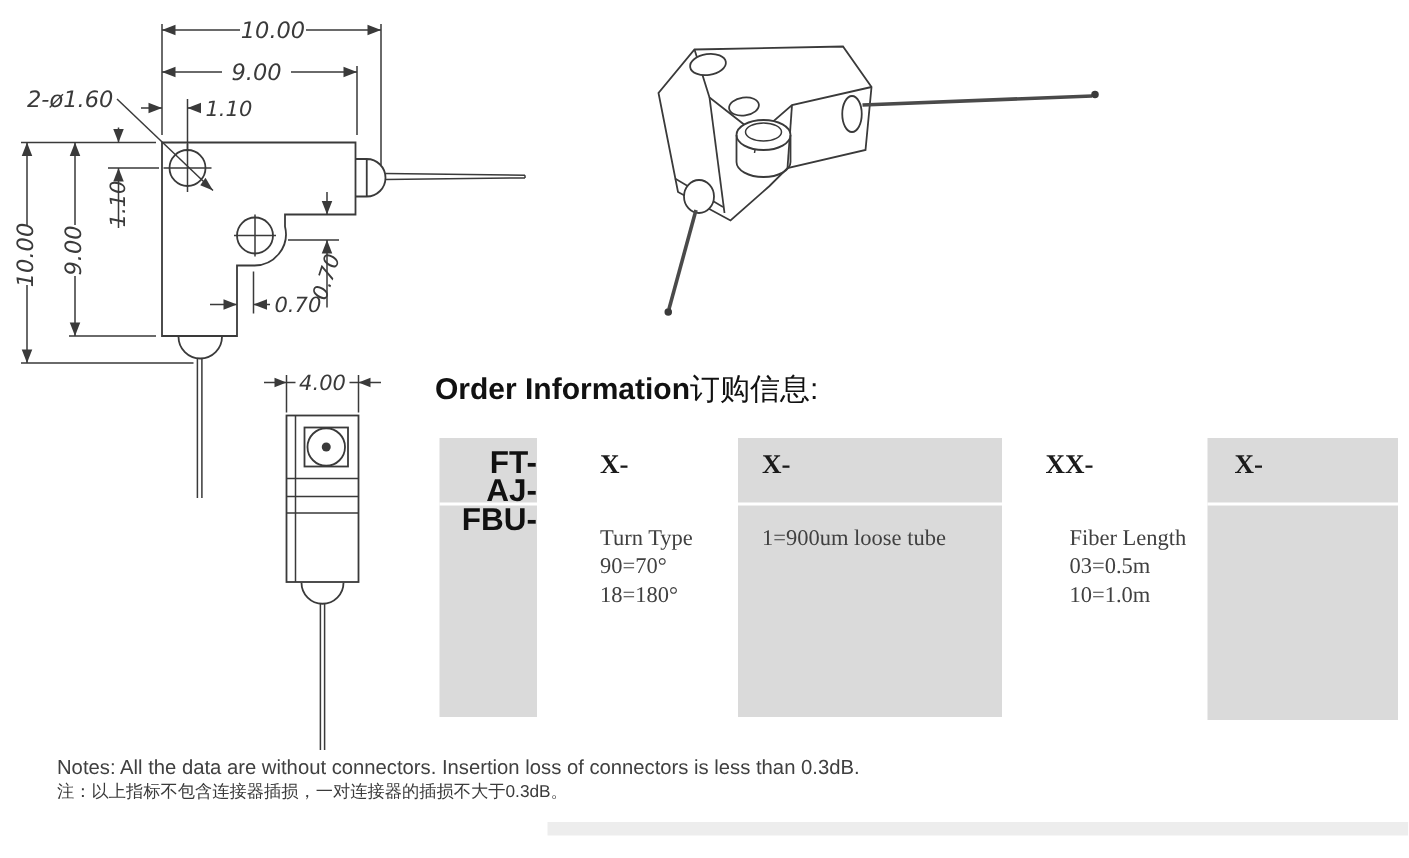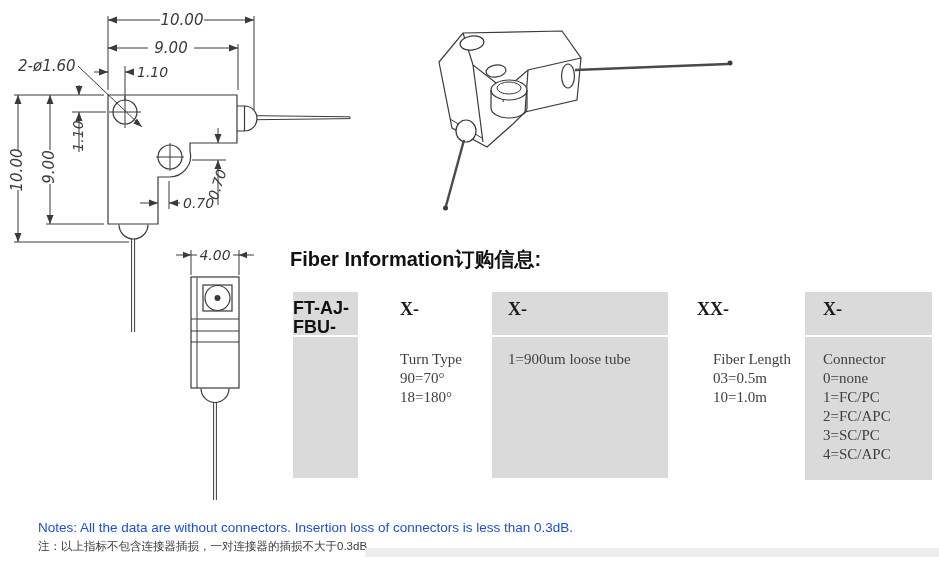--- a/index.html
+++ b/index.html
@@ -1,31 +1,31 @@
 <!DOCTYPE html>
 <html><head>
 <meta charset="utf-8">
 <style>
   html,body{margin:0;padding:0;background:#fff;}
   .page{position:relative;width:939px;height:572px;background:#fff;overflow:hidden;
         font-family:"Liberation Sans",sans-serif;color:#1a1a1a;}
   svg text{font-family:"DejaVu Sans",sans-serif;font-style:italic;fill:#3a3a3a;}
   .order-heading{position:absolute;left:290px;top:246px;font-size:20px;font-weight:bold;color:#111;}
-  .order-heading .zh{font-weight:bold;}
+  .order-heading .zh{font-weight:normal;}
   .col{position:absolute;top:292px;}
   .shaded{background:#dadada;}
   .head-sep{position:absolute;left:0;right:0;top:43px;height:2px;background:#fff;}
-  .col-code-sans{font-weight:bold;font-size:18px;line-height:19px;text-align:left;padding-top:7px;
+  .col-code-sans{font-weight:bold;font-size:21px;line-height:19px;text-align:right;padding-top:7px;
                  font-family:"Liberation Sans",sans-serif;color:#111;}
   .col-code-serif{position:absolute;top:7px;font-family:"Liberation Serif",serif;
                   font-weight:bold;font-size:18px;color:#1a1a1a;}
   .col-body{position:absolute;top:58px;font-family:"Liberation Serif",serif;
             font-size:15px;line-height:19px;color:#404040;white-space:nowrap;}
-  .note-en{position:absolute;left:38px;top:520px;font-size:13.5px;color:#1d4ed8;text-align:center;}
-  .note-zh{position:absolute;left:38px;top:539px;font-size:11.5px;color:#3a3a3a;}
+  .note-en{position:absolute;left:38px;top:504px;font-size:13.5px;color:#404040;text-align:center;}
+  .note-zh{position:absolute;left:38px;top:520px;font-size:11.5px;color:#3a3a3a;}
   .faint-bar{position:absolute;left:365px;top:548px;width:574px;height:9px;background:#ededed;}
   .ln{stroke:#3a3a3a;stroke-width:1;fill:none;}
   .ln2{stroke:#3a3a3a;stroke-width:1.2;fill:none;}
   .fillw{fill:#fff;stroke:#3a3a3a;stroke-width:1.2;}
   .arr{fill:#3a3a3a;stroke:none;}
   .fib{stroke:#4a4a4a;stroke-width:2.4;fill:none;}
 </style>
 </head>
 <body>
 
@@ -156,21 +156,21 @@
       <circle class="arr" cx="305" cy="53" r="2.5"></circle>
     </g>
     <g>
       <ellipse class="fillw" cx="41" cy="121" rx="10" ry="11"></ellipse>
       <path class="fib" d="M39,130 L21,196"></path>
       <circle class="arr" cx="20.5" cy="198" r="2.5"></circle>
     </g>
   </svg>
 
   <div class="order-heading">
-    <span>Fiber Information</span><span class="zh">订购信息:</span>
+    <span>Order Information</span><span class="zh">订购信息:</span>
   </div>
 
   <div class="col shaded" style="left:293px;width:65px;height:186px;">
     <div class="col-code-sans">
       <div>FT-AJ-</div>
       <div>FBU-</div>
     </div>
     <div class="head-sep"></div>
   </div>
 
@@ -196,27 +196,19 @@
     <div class="col-body" style="left:16px">
       <div>Fiber Length</div>
       <div>03=0.5m</div>
       <div>10=1.0m</div>
     </div>
   </div>
 
   <div class="col shaded" style="left:805px;width:127px;height:188px;">
     <div class="col-code-serif" style="left:18px">X-</div>
     <div class="head-sep"></div>
-    <div class="col-body" style="left:18px">
-      <div>Connector</div>
-      <div>0=none</div>
-      <div>1=FC/PC</div>
-      <div>2=FC/APC</div>
-      <div>3=SC/PC</div>
-      <div>4=SC/APC</div>
-    </div>
   </div>
 
   <div class="note-en">Notes: All the data are without connectors. Insertion loss of connectors is less than 0.3dB.</div>
   <div class="note-zh">注：以上指标不包含连接器插损，一对连接器的插损不大于0.3dB。</div>
   <div class="faint-bar"></div>
 
 </div>
 
 </body></html>

